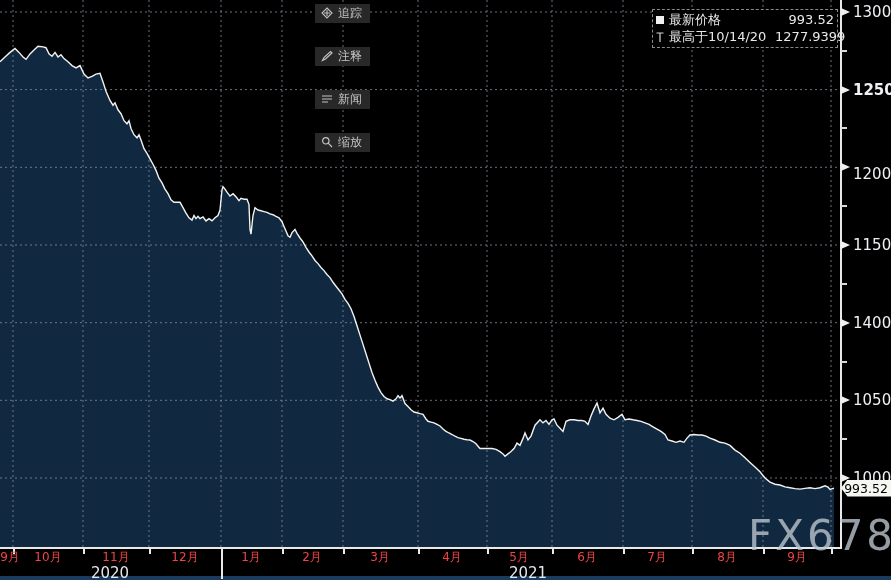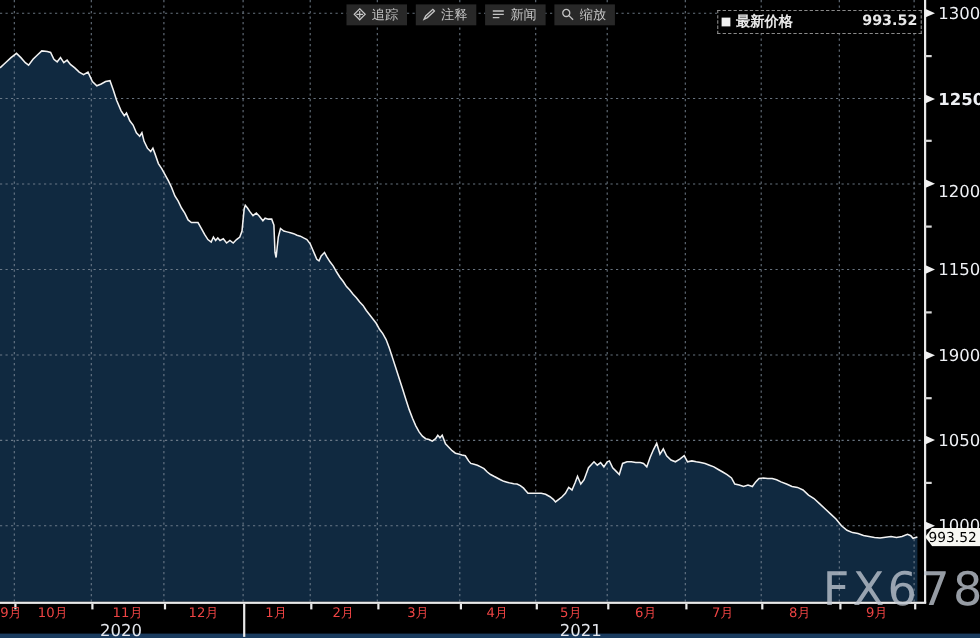--- a/index.html
+++ b/index.html
@@ -13,28 +13,28 @@
   
   .y-arrow{position:absolute;width:0;height:0;border-left:9px solid #f0f0f0;
            border-top:4px solid transparent;border-bottom:4px solid transparent;z-index:4;}
   .y-minor{position:absolute;width:6px;height:2px;background:#d9d9d9;z-index:4;}
   .y-label{position:absolute;left:853px;font-size:15px;color:#eef0f4;line-height:18px;z-index:4;}
   .x-tick{position:absolute;width:2px;height:5px;background:#e9e9e9;top:549px;z-index:4;}
   .x-tick.year-divider{height:30px;}
   .month-label{position:absolute;top:549px;font-size:12px;color:#ef4444;transform:translateX(-50%);white-space:nowrap;z-index:4;}
   .year-label{position:absolute;top:564px;font-size:15px;color:#e3e6ec;transform:translateX(-50%);z-index:4;}
   
-  #toolbar{position:absolute;left:315px;top:4px;display:flex;gap:8px;z-index:6;}
+  #toolbar{position:absolute;left:315px;top:4px;display:flex;gap:24px;z-index:6;flex-direction:column;}
   .tb-btn{display:flex;align-items:center;gap:5px;background:#282828;color:#c4c4c4;
           font-size:12px;padding:2px 8px 3px 6px;line-height:14px;cursor:default;white-space:nowrap;}
   .tb-btn svg{display:block;}
   
   #legend{position:absolute;left:652px;top:9px;width:186px;background:#000;
           border:1px dashed #8a8a8a;z-index:6;padding:1px 3px 2px 2px;box-sizing:border-box;}
-  .lg-row{display:flex;align-items:center;height:17px;font-size:13px;color:#e8e8e8;white-space:nowrap;font-weight:bold;}
+  .lg-row{display:flex;align-items:center;height:17px;font-size:13px;color:#e8e8e8;white-space:nowrap;}
   .lg-icon{width:14px;flex:none;display:flex;align-items:center;}
   .lg-label{flex:none;}
   .lg-spacer{flex:1;}
   .lg-date{flex:none;margin-right:3px;}
   .lg-value{flex:none;width:76px;text-align:right;}
   
   #price-tag{position:absolute;left:841px;top:480px;width:50px;height:17px;background:#f7f7f2;
              color:#000;font-size:12.5px;line-height:17px;text-align:center;z-index:5;
              clip-path:polygon(0 50%,13% 0,100% 0,100% 100%,13% 100%);}
   
@@ -78,21 +78,21 @@
   <div id="axes">
       <div class="y-arrow" style="left: 841px; top: 7.96223px;"></div>
       <div class="y-label" style="top: 2.96223px;">1300</div>
       <div class="y-arrow" style="left: 841px; top: 85.639px;"></div>
       <div class="y-label" style="top: 80.639px; font-weight: bold;">1250</div>
       <div class="y-arrow" style="left: 841px; top: 163.316px;"></div>
       <div class="y-label" style="top: 165px;">1200</div>
       <div class="y-arrow" style="left: 841px; top: 240.993px;"></div>
       <div class="y-label" style="top: 235.993px;">1150</div>
       <div class="y-arrow" style="left: 841px; top: 318.669px;"></div>
-      <div class="y-label" style="top: 313.669px;">1900</div>
+      <div class="y-label" style="top: 313.669px;">1400</div>
       <div class="y-arrow" style="left: 841px; top: 396.346px;"></div>
       <div class="y-label" style="top: 391.346px;">1050</div>
       <div class="y-arrow" style="left: 841px; top: 474.023px;"></div>
       <div class="y-label" style="top: 469.023px; text-align: center;">1000</div>
       <div class="y-minor" style="left: 841px; top: 49.8006px;"></div>
       <div class="y-minor" style="left: 841px; top: 127.477px;"></div>
       <div class="y-minor" style="left: 841px; top: 205.154px;"></div>
       <div class="y-minor" style="left: 841px; top: 282.831px;"></div>
       <div class="y-minor" style="left: 841px; top: 360.508px;"></div>
       <div class="y-minor" style="left: 841px; top: 438.185px;"></div>
@@ -168,20 +168,31 @@
       <span class="lg-icon">
         <svg width="11" height="12" viewBox="0 0 11 12">
             <rect x="1" y="2" width="8" height="8" fill="#f0f0f0"></rect>
           </svg>
       </span>
       <span class="lg-label">最新价格</span>
       <span class="lg-spacer"></span>
       <span class="lg-date"></span>
       <span class="lg-value">993.52</span>
     </div>
+    <div class="lg-row">
+      <span class="lg-icon">
+        <svg width="11" height="12" viewBox="0 0 11 12" stroke="#d5d5d5" stroke-width="1.2" fill="none">
+            <path d="M1.5 2 H8.5 M5 2 V11"></path>
+          </svg>
+      </span>
+      <span class="lg-label">最高于</span>
+      <span class="lg-spacer"></span>
+      <span class="lg-date">10/14/20</span>
+      <span class="lg-value">1277.9399</span>
+    </div>
   </div>
 
   <div id="price-tag" style="top: 479.59px;">993.52</div>
 
   <div id="bottom-strip"></div>
 
   <div id="watermark">FX678</div>
 
 </div>
 

